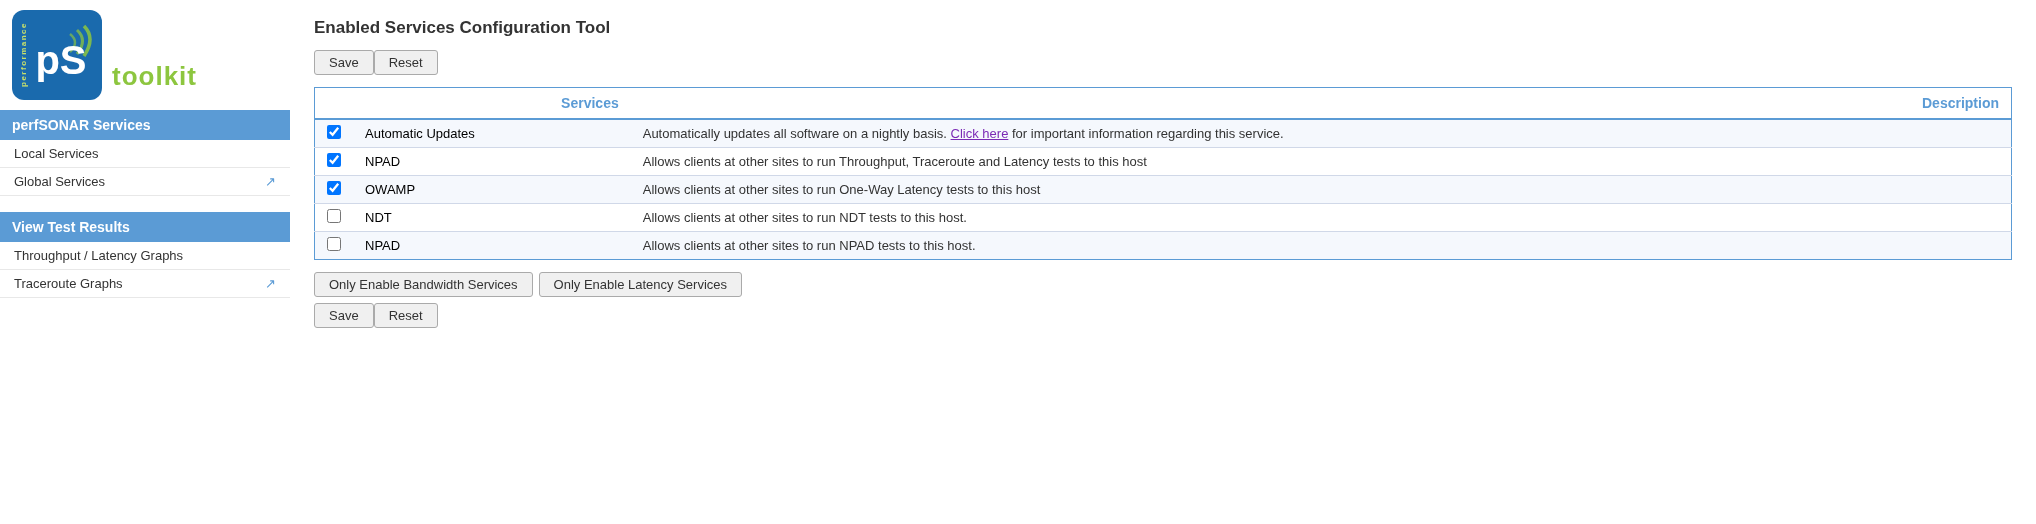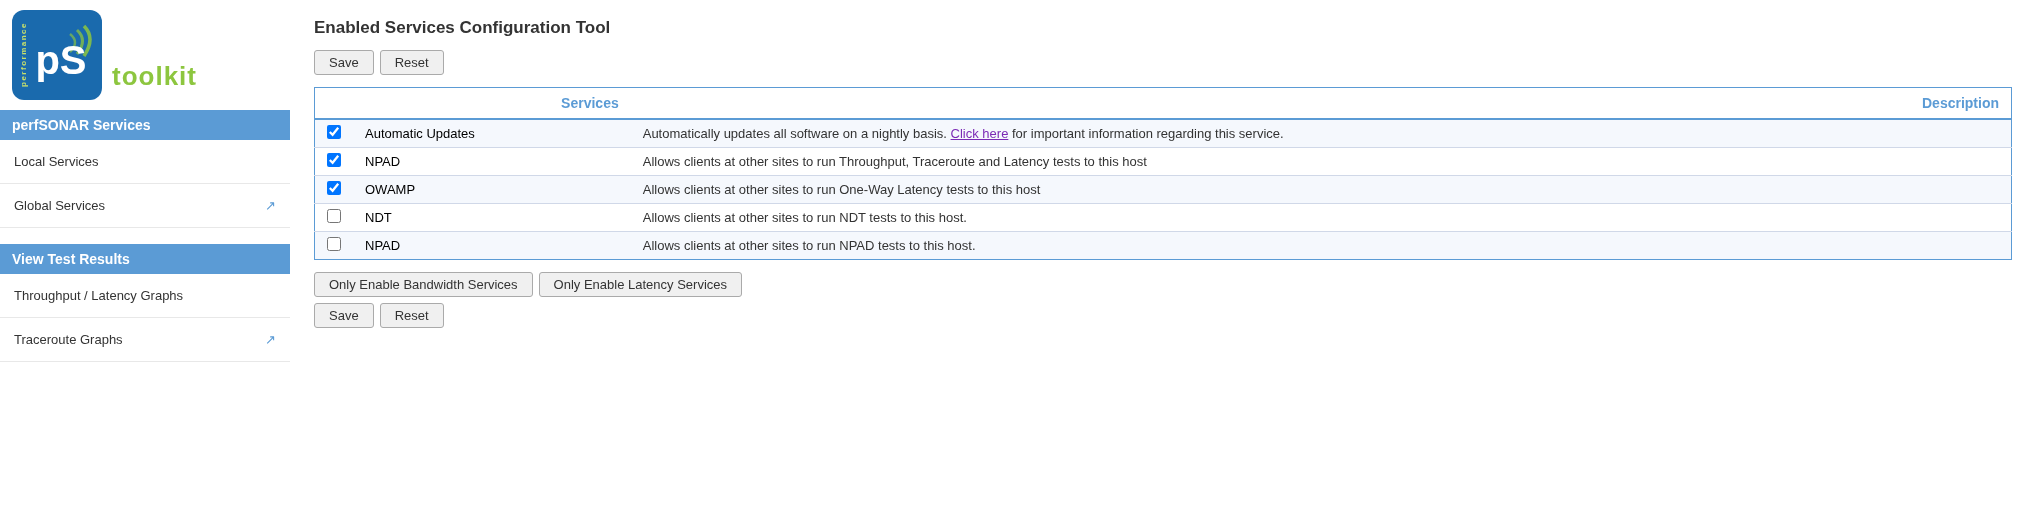--- a/index.html
+++ b/index.html
@@ -51,21 +51,21 @@
 
     .sidebar-section-header.blue {
       background: #5b9bd5;
     }
 
     .sidebar-section-header.teal {
       background: #5b9bd5;
     }
 
     .sidebar-nav-item {
-      padding: 14px 14px;
+      padding: 6px 14px;
       display: flex;
       align-items: center;
       justify-content: space-between;
       cursor: pointer;
       color: #333;
       font-size: 13px;
       border-bottom: 1px solid #e8e8e8;
       text-align: center;
     }
 
@@ -83,21 +83,20 @@
 
     #page-title {
       font-size: 17px;
       font-weight: bold;
       color: #333;
       margin-bottom: 12px;
     }
 
     .btn-row {
       display: flex;
-      gap: 6px;
       margin-bottom: 12px;
     }
 
     button {
       padding: 4px 14px;
       background: #f0f0f0;
       border: 1px solid #aaa;
       border-radius: 3px;
       cursor: pointer;
       font-size: 13px;

